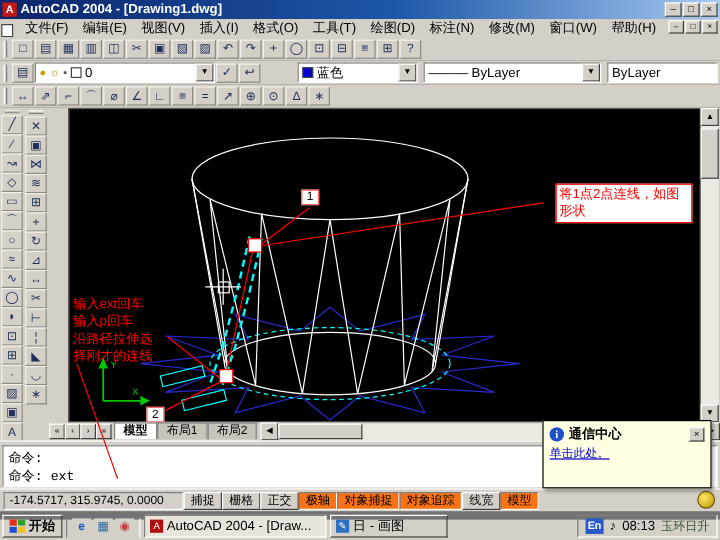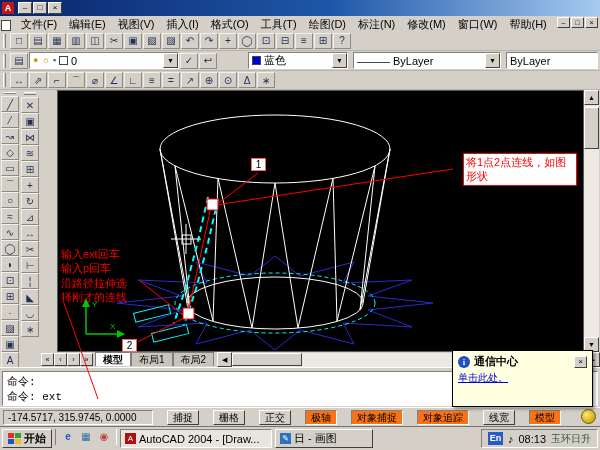--- a/index.html
+++ b/index.html
@@ -76,28 +76,28 @@
   .tab.active{background:#ffffff;font-weight:bold}
   #hscroll{flex:1 1 auto;height:14px;background:#ece9e2;display:flex;align-items:center;margin-left:3px}
   #hscroll .thumb{width:70px;height:13px;background:#d4d0c8}
   #hscroll .filler{flex:1 1 auto}
 
   
   #cmdwin{left:0;top:367px;width:600px;height:40px;background:#d4d0c8;border-top:1px solid #fff;padding:2px}
   #cmdbox{position:absolute;left:2px;top:3px;width:596px;height:35px;background:#fff;border:1px solid;border-color:#808080 #fff #fff #808080;padding:1px 4px;display:flex;flex-direction:column;justify-content:flex-end;font-family:"Liberation Mono","DejaVu Sans Mono",monospace;font-size:11px}
 
   
-  #statusbar{left:0;top:407px;width:600px;height:19px;background:#d4d0c8;display:flex;align-items:center;padding:1px 3px;gap:14px;border-top:1px solid #fff}
+  #statusbar{left:0;top:407px;width:600px;height:19px;background:#d4d0c8;display:flex;align-items:center;padding:1px 3px;gap:0;border-top:1px solid #fff}
   #coords{width:150px;height:15px;line-height:14px;padding-left:4px;font-size:10px;flex:0 0 auto}
   .sbtn{height:15px;line-height:13px;padding:0 5px;background:#d4d0c8;font-size:10px;flex:0 0 auto;white-space:nowrap}
   .sbtn.active{border-color:#808080 #fff #fff #808080;background:#f97316}
   #comm-icon{margin-left:auto;width:15px;height:15px;border-radius:50%;background:radial-gradient(circle at 35% 35%,#ffe860,#b89000);border:1px solid #705800;flex:0 0 auto}
 
   
-  #taskbar{left:0;top:426px;width:600px;height:24px;background:#d4d0c8;border-top:1px solid #737373;display:flex;align-items:flex-start;padding:2px;gap:3px}
+  #taskbar{left:0;top:426px;width:600px;height:24px;background:#d4d0c8;border-top:7px solid #737373;display:flex;align-items:flex-end;padding:2px;gap:3px}
   #start{display:flex;align-items:center;gap:3px;height:19px;padding:0 5px;font-weight:bold;flex:0 0 auto}
   #flag{width:13px;height:11px;display:grid;grid-template-columns:1fr 1fr;grid-template-rows:1fr 1fr;gap:1px}
   #flag span:nth-child(1){background:#e03020}#flag span:nth-child(2){background:#30a030}
   #flag span:nth-child(3){background:#2050d0}#flag span:nth-child(4){background:#e8c020}
   #quicklaunch{display:flex;gap:2px;padding:0 4px;border-left:1px solid #808080;border-right:1px solid #fff;flex:0 0 auto}
   .qbtn{width:16px;height:16px;background:#d4d0c8;font-size:10px;line-height:15px;text-align:center;font-weight:bold}
   .task{display:flex;align-items:center;gap:3px;width:152px;height:19px;padding:0 4px;font-size:11px;overflow:hidden;white-space:nowrap;flex:0 0 auto}
   .task.active{border-color:#808080 #fff #fff #808080;background:#e8e5dd}
   .task:nth-of-type(2){width:98px}
   .task-ico{width:11px;height:11px;color:#fff;font-size:8px;line-height:11px;text-align:center;flex:0 0 auto}
@@ -119,20 +119,21 @@
   #popup-body{font-size:10px;margin-top:3px}
   #popup-link{display:inline-block;color:#0000d0;text-decoration:underline;font-size:10px;margin-top:2px;cursor:pointer}
 </style>
 </head>
 <body>
 
 <div id="screen">
 
   <div id="titlebar" class="abs">
     <span id="app-icon">A</span>
+    <span id="title-text">AutoCAD 2004 - [Drawing1.dwg]</span>
     <span class="winbtn raised">–</span>
     <span class="winbtn raised">□</span>
     <span class="winbtn raised">×</span>
   </div>
 
   <div id="menubar" class="abs">
     <span id="doc-icon"></span>
 
   <span class="menu-item">文件(F)</span>
       <span class="menu-item">编辑(E)</span>

